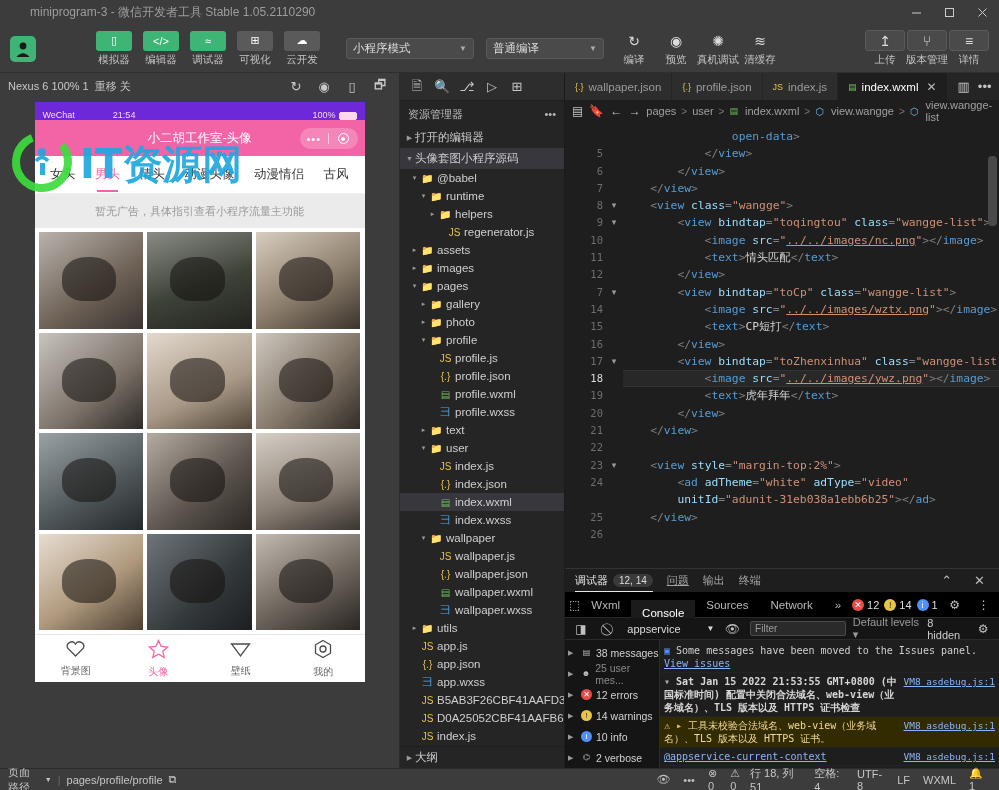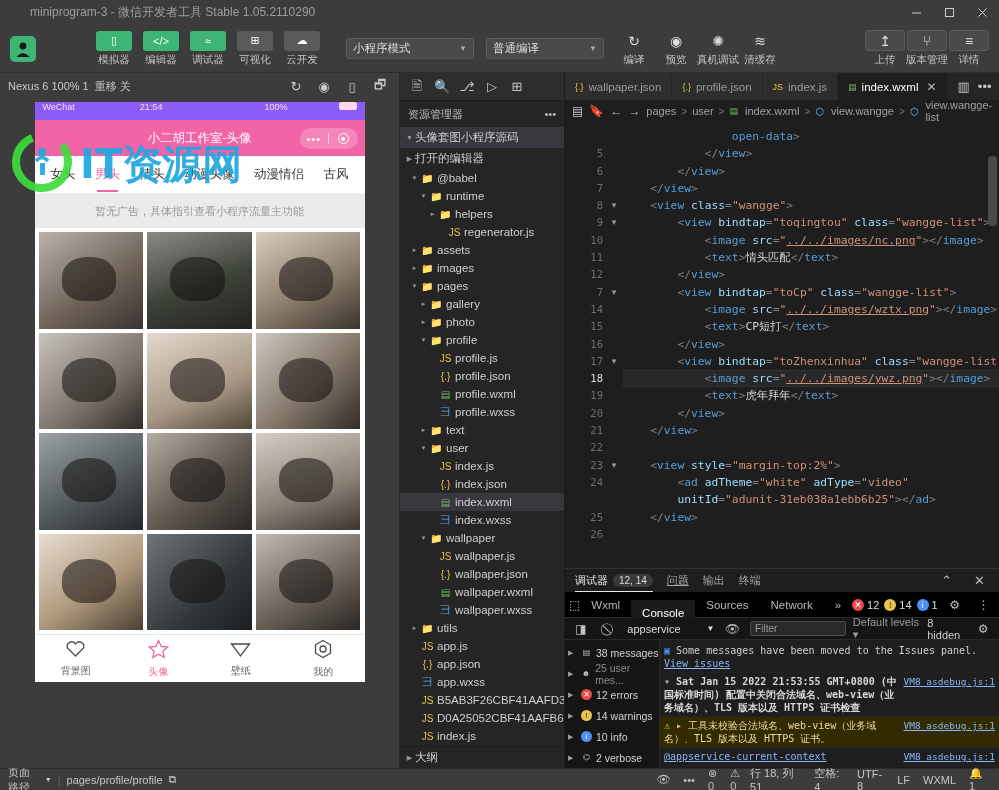--- a/index.html
+++ b/index.html
@@ -49,22 +49,22 @@
   .sim { width:400px; flex:none; background:#3c3c3c; display:flex; flex-direction:column;
          border-right:1px solid #2b2b2b; position:relative; }
   .sim-bar { height:26px; display:flex; align-items:center; padding:0 8px; gap:6px;
              font-size:11px; color:#c8c8c8; }
   .sim-bar .dev { white-space:nowrap; }
   .sim-bar .sp { flex:1; }
   .sim-ic { width:22px; height:20px; display:flex; align-items:center; justify-content:center;
             color:#c8c8c8; font-size:13px; }
   .phone { margin:3px auto 0; width:330px; background:#fff; display:flex; flex-direction:column;
            height:580px; overflow:hidden; }
-  .status-ph { height:18px; background:#8b5cf6; display:flex; align-items:flex-start; padding:0 8px;
-               font-size:9px; color:#ffd9eb;gap:48px; }
+  .status-ph { height:18px; background:#6d28d9; display:flex; align-items:flex-end; padding:0 8px;
+               font-size:9px; color:#ffd9eb; }
   .status-ph .sp { flex:1; }
   .batt { width:18px; height:8px; border:1px solid #ffd9eb; border-radius:2px; margin-left:3px;
           background:#ffd9eb; }
   .nav-ph { height:36px; background:#f264a6; display:flex; align-items:center; justify-content:center;
             position:relative; color:#fff; font-size:12.5px; }
   .caps { position:absolute; right:7px; top:8px; width:58px; height:21px; border-radius:11px;
           background:rgba(255,255,255,0.22); display:flex; align-items:center; }
   .caps .dots { flex:1; text-align:center; color:#fff; font-size:11px; letter-spacing:1px; }
   .caps .bar { width:1px; height:11px; background:rgba(255,255,255,0.6); }
   .caps .tgt { flex:1; display:flex; align-items:center; justify-content:center; }
@@ -290,21 +290,21 @@
         <span class="sp"></span>
         <span class="sim-ic">↻</span>
         <span class="sim-ic">◉</span>
         <span class="sim-ic">▯</span>
         <span class="sim-ic">🗗</span>
       </div>
 
       <div class="phone">
         <div class="status-ph">
           <span>WeChat</span>
-          <span style="margin-left:17px">21:54</span>
+          <span style="margin-left:38px">21:54</span>
           <span class="sp"></span>
           <span>100%</span>
           <span class="batt"></span>
         </div>
         <div class="nav-ph">
           <span>小二胡工作室-头像</span>
           <span class="caps">
             <span class="dots">•••</span>
             <span class="bar"></span>
             <span class="tgt">
@@ -404,27 +404,27 @@
         <span class="exp-ai">🗎</span>
         <span class="exp-ai">🔍</span>
         <span class="exp-ai">⎇</span>
         <span class="exp-ai">▷</span>
         <span class="exp-ai">⊞</span>
       </div>
       <div class="exp-head">
         <span>资源管理器</span>
         <span>•••</span>
       </div>
+      <div class="exp-sec">
+        <span class="arrow">▶</span>
+        <span>打开的编辑器</span>
+      </div>
       <div class="exp-sec filled">
         <span class="arrow">▼</span>
         <span>头像套图小程序源码</span>
-      </div>
-      <div class="exp-sec">
-        <span class="arrow">▶</span>
-        <span>打开的编辑器</span>
       </div>
       <div class="tree" id="tree">
           <div class="row" style="padding-left: 9px;">
             <span class="arrow">▾</span>
             <span class="fico" style="color: rgb(143, 196, 232);">📁</span>
             <span>@babel</span>
           </div>
           <div class="row" style="padding-left: 18px;">
             <span class="arrow">▾</span>
             <span class="fico" style="color: rgb(143, 196, 232);">📁</span>

